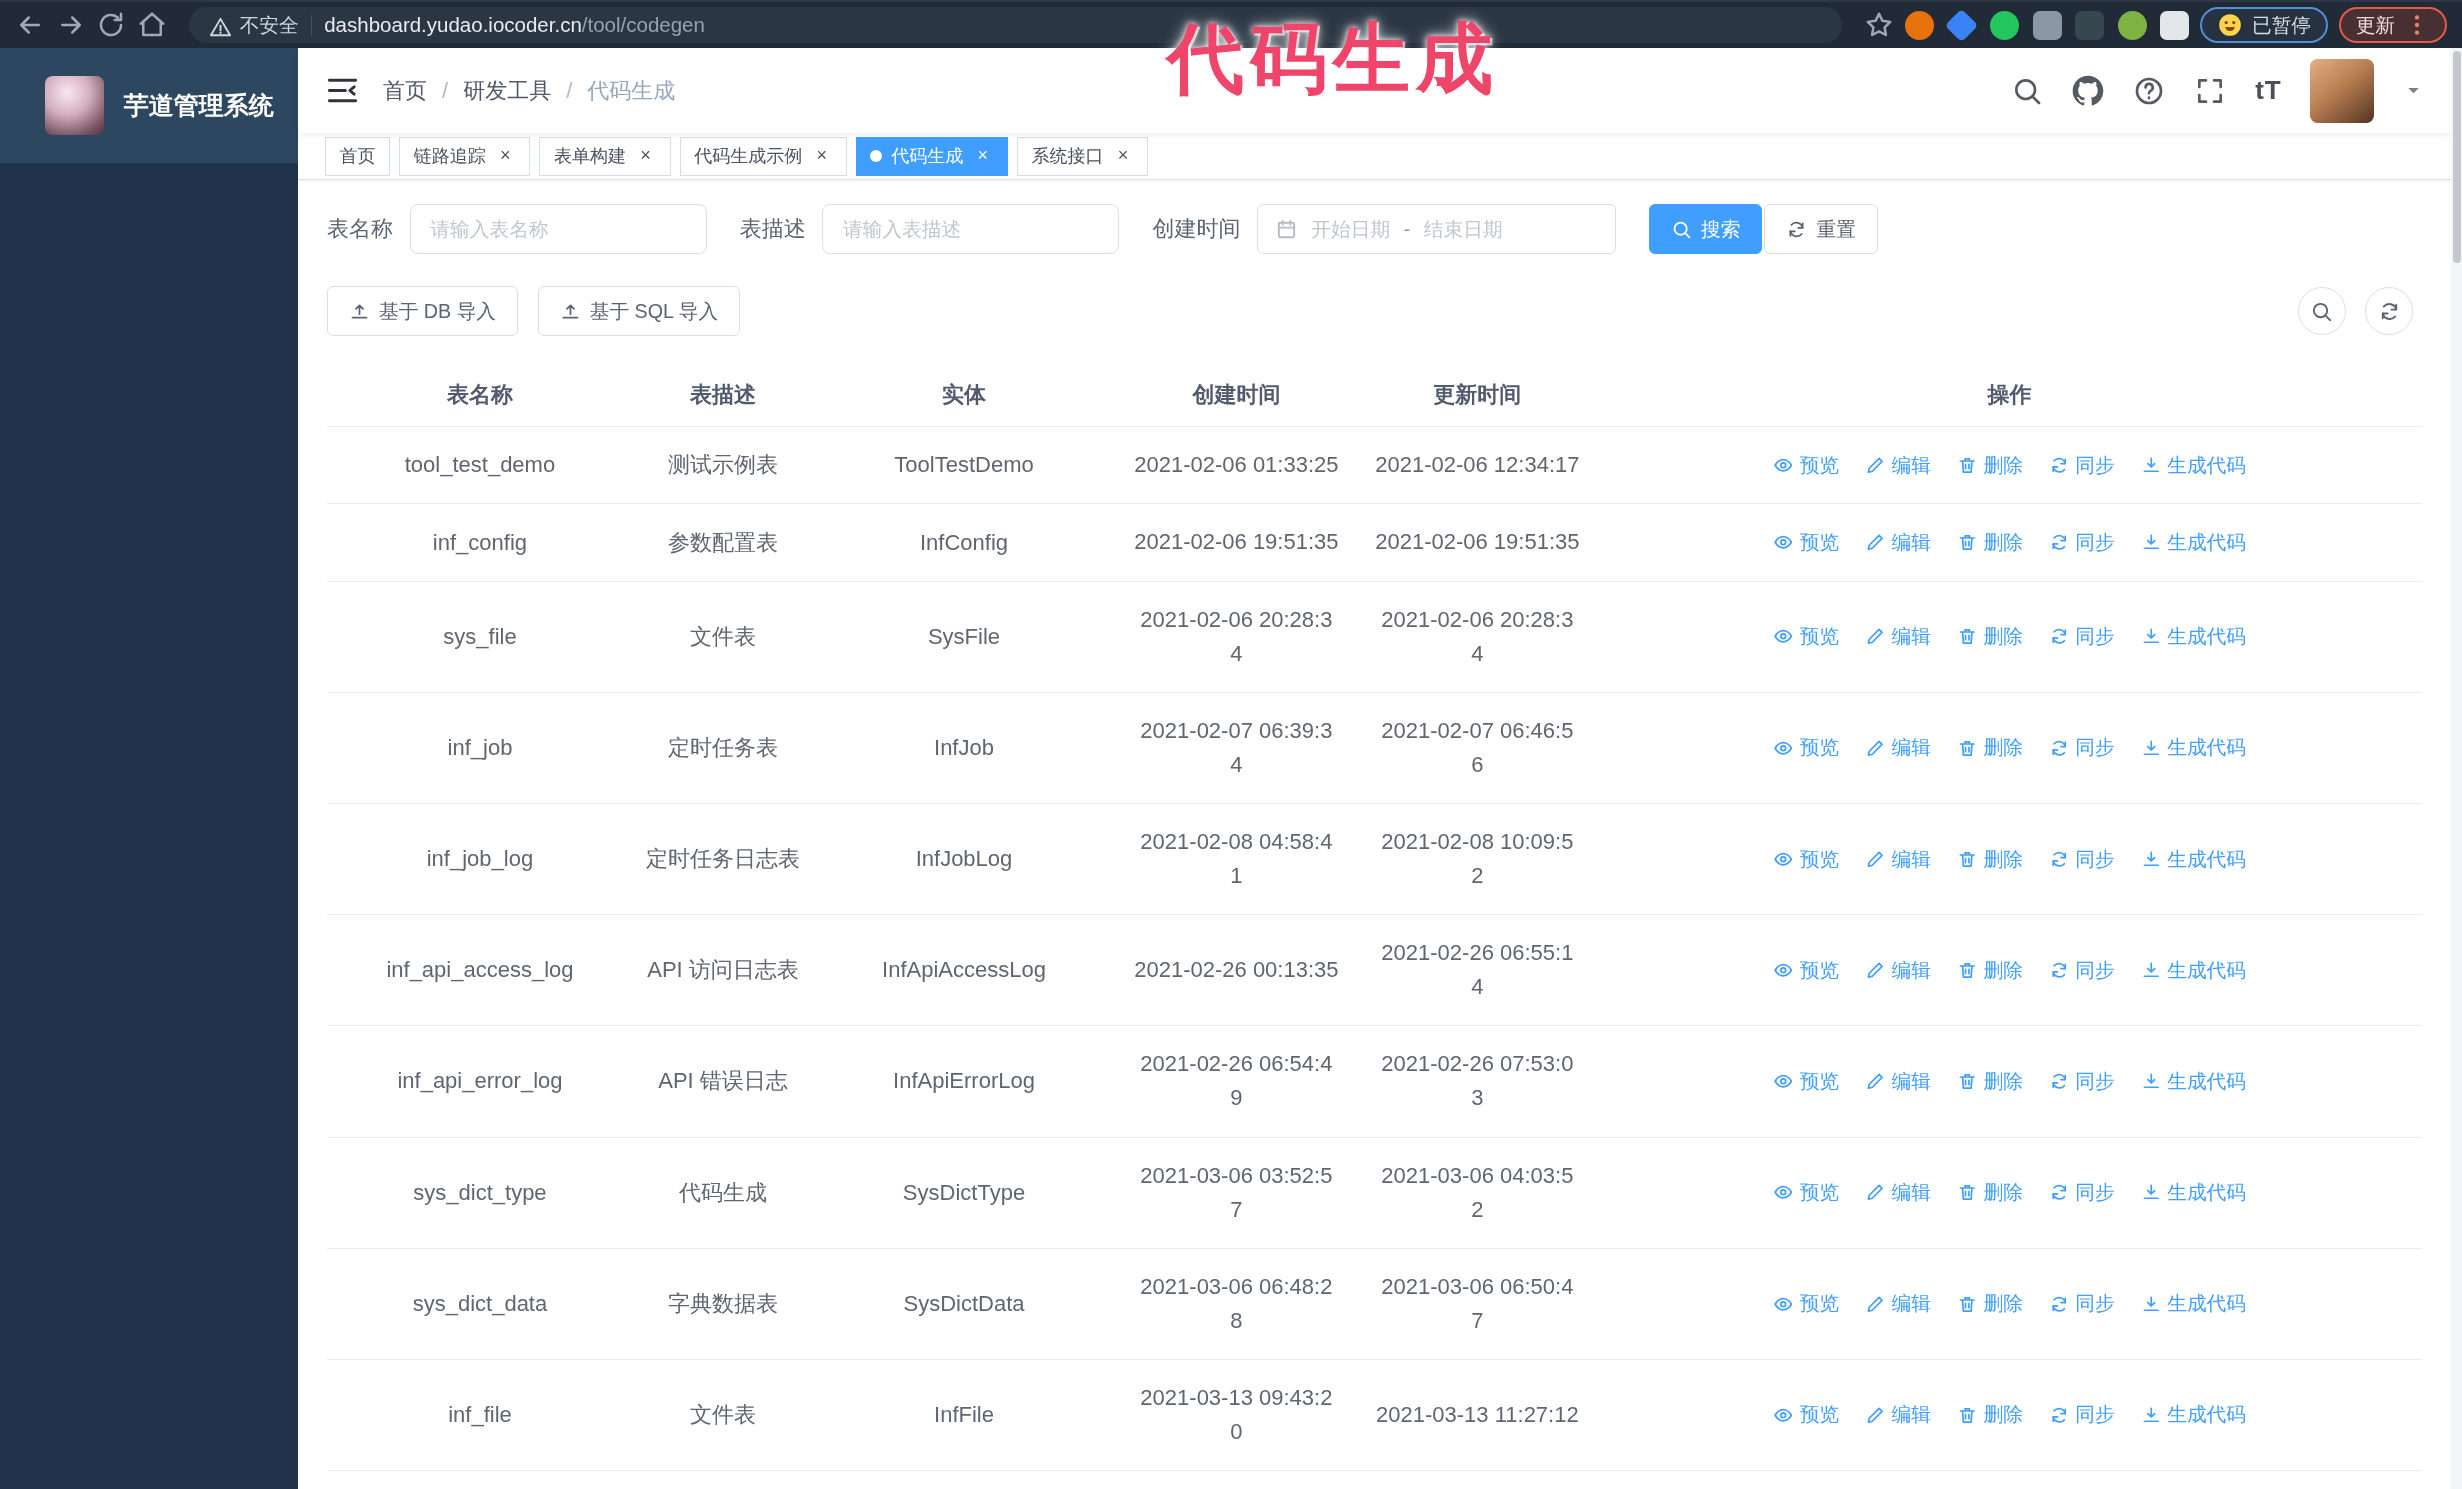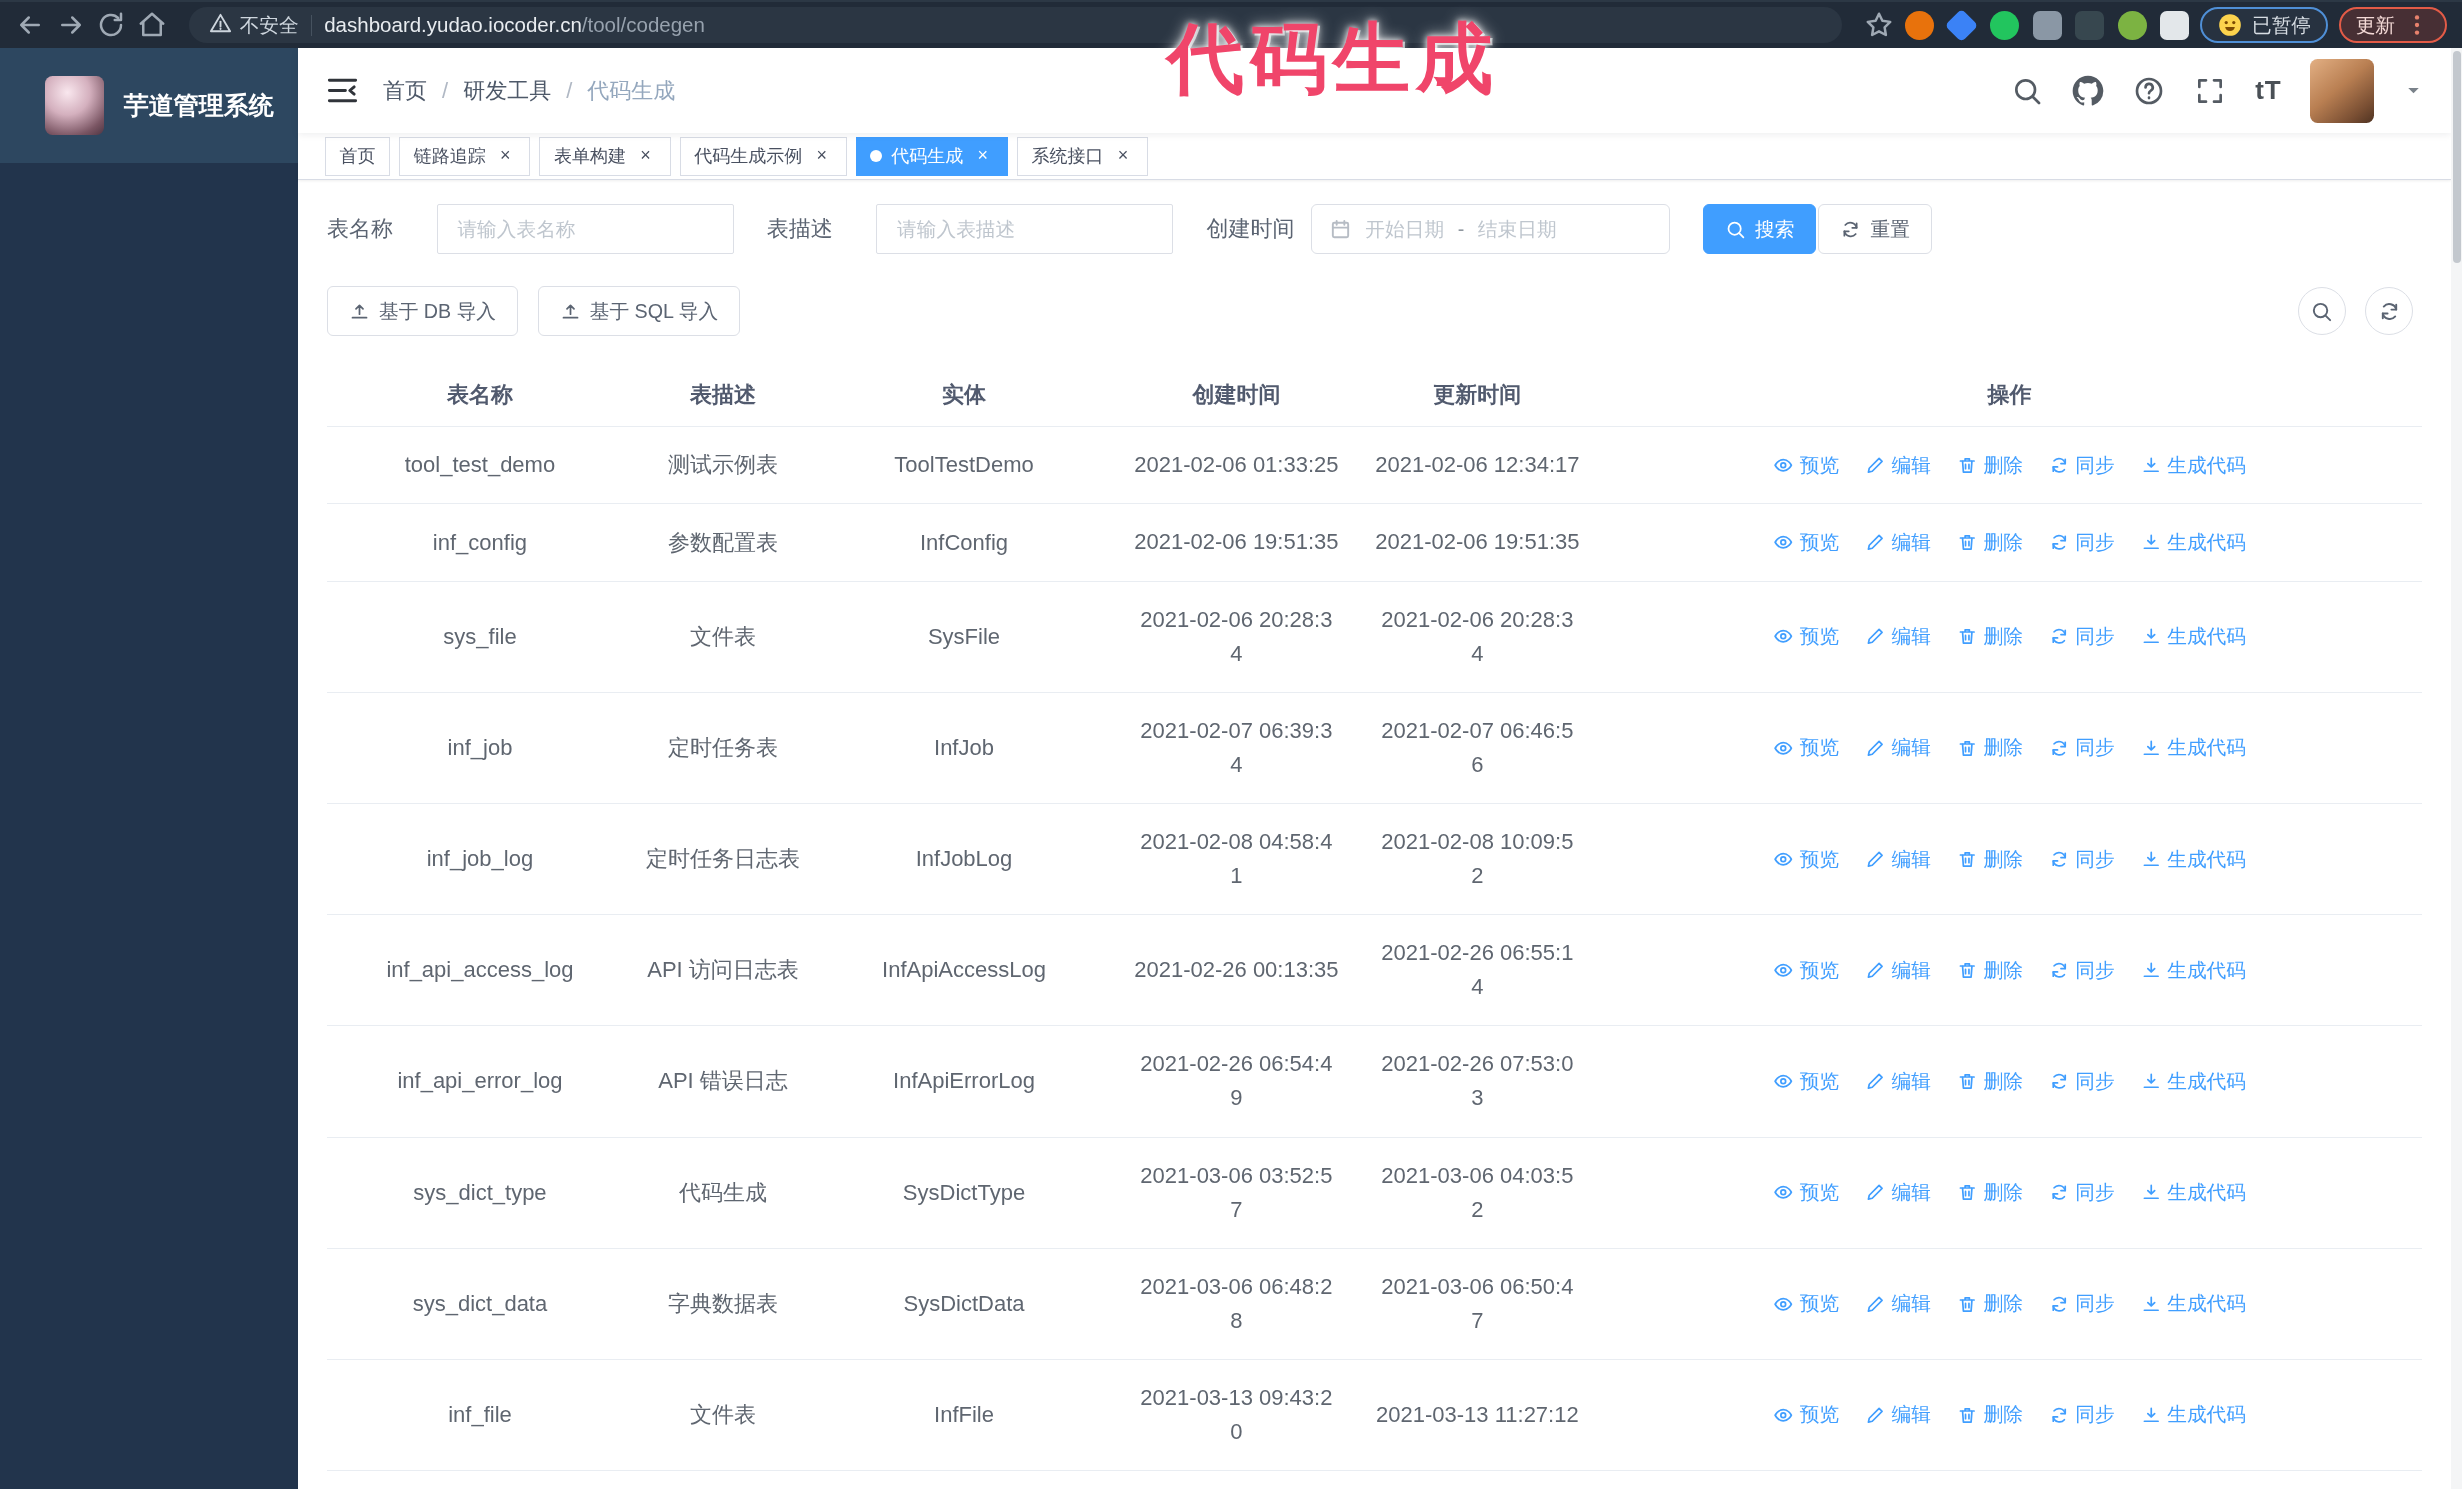--- a/index.html
+++ b/index.html
@@ -6,21 +6,21 @@
   html,body { width:2462px; height:1490px; overflow:hidden; }
   body { position:relative; font-family:"Liberation Sans", sans-serif; background:#fff; }
   .icon svg { width:100%; height:100%; display:block; }
 
   
   .chrome { position:absolute; top:0; left:0; right:0; height:48px; background:#212b38;
             border-top:2.3px solid #2c3845; display:flex; align-items:center; padding:0 15px; gap:10.6px; z-index:10; }
   .nav-ic { width:30px; height:30px; color:#9fa9b4; flex-shrink:0; cursor:pointer; }
   .omnibox { flex:1; height:36px; background:#2b3643; border-radius:19.7px; display:flex;
              align-items:center; padding:0 19.7px; gap:12px; margin:0 12px; min-width:0; cursor:text; }
-  .sec-chip { display:flex; align-items:flex-start; gap:7.6px; color:#cdd5dd; font-size:19.7px; white-space:nowrap; }
+  .sec-chip { display:flex; align-items:flex-end; gap:7.6px; color:#cdd5dd; font-size:19.7px; white-space:nowrap; }
   .sec-chip .icon { width:23px; height:23px; color:#cdd5dd; }
   .omni-div { width:1.5px; height:21px; background:#46525f; }
   .url { font-size:20.5px; color:#e8ecf0; white-space:nowrap; overflow:hidden; }
   .url .path { color:#97a2ae; }
   .ext-row { display:flex; align-items:center; gap:13.6px; }
   .ext { width:29px; height:29px; display:inline-block; }
   .ext.circle { border-radius:50%; }
   .ext.square { border-radius:6.8px; }
   .ext.diamond { border-radius:6px; transform:rotate(45deg) scale(.82); }
   .ext.puzzle { border-radius:6.8px; }
@@ -84,22 +84,22 @@
   .tab .dot { display:none; width:12px; height:12px; border-radius:50%; background:#fff; }
   .tab.active { background:#409eff; border-color:#409eff; color:#fff; }
   .tab.active .dot { display:inline-block; }
   .tab-close { font-size:18px; width:21px; height:21px; line-height:19.7px; text-align:center; border-radius:50%; }
 
   
   .content { flex:1; background:#fff; padding:24px 29px 0; overflow:hidden; }
   .filter-row { display:flex; align-items:center; font-size:22px; color:#5b6472; flex-wrap:nowrap; }
   .f-label { margin-right:16.7px; white-space:nowrap; }
   .f-group { display:flex; align-items:center; margin-right:33px; }
-  .inp { height:50px; width:297px; border:0.8px solid #dcdfe6; border-radius:2px; padding:0 19.7px;
-         font-size:19.7px; color:#333; font-family:"Liberation Sans",sans-serif; outline:none;margin-left:27px; }
+  .inp { height:50px; width:297px; border:0.8px solid #dcdfe6; border-radius:8px; padding:0 19.7px;
+         font-size:19.7px; color:#333; font-family:"Liberation Sans",sans-serif; outline:none; }
   .inp::placeholder { color:#bfc6ce; }
   .date-box { width:359px; height:50px; border:0.8px solid #dcdfe6; border-radius:6px; display:flex;
               align-items:center; padding:0 16.7px; gap:13.6px; color:#bfc6ce; font-size:19.7px; cursor:pointer; }
   .cal-ic { width:23px; height:23px; color:#b6bcc4; flex-shrink:0; }
   .date-sep { color:#8f979f; }
   .btn { height:50px; border-radius:6px; display:inline-flex; align-items:center; gap:9px; padding:0 21px;
          font-size:19.7px; cursor:pointer; border:0.8px solid #dcdfe6; background:#fff; color:#5b6472; white-space:nowrap; }
   .btn.primary { background:#409eff; border-color:#409eff; color:#fff; }
   .b-ic { width:21px; height:21px; }
   .filter-row .btn { margin-right:2px; }

